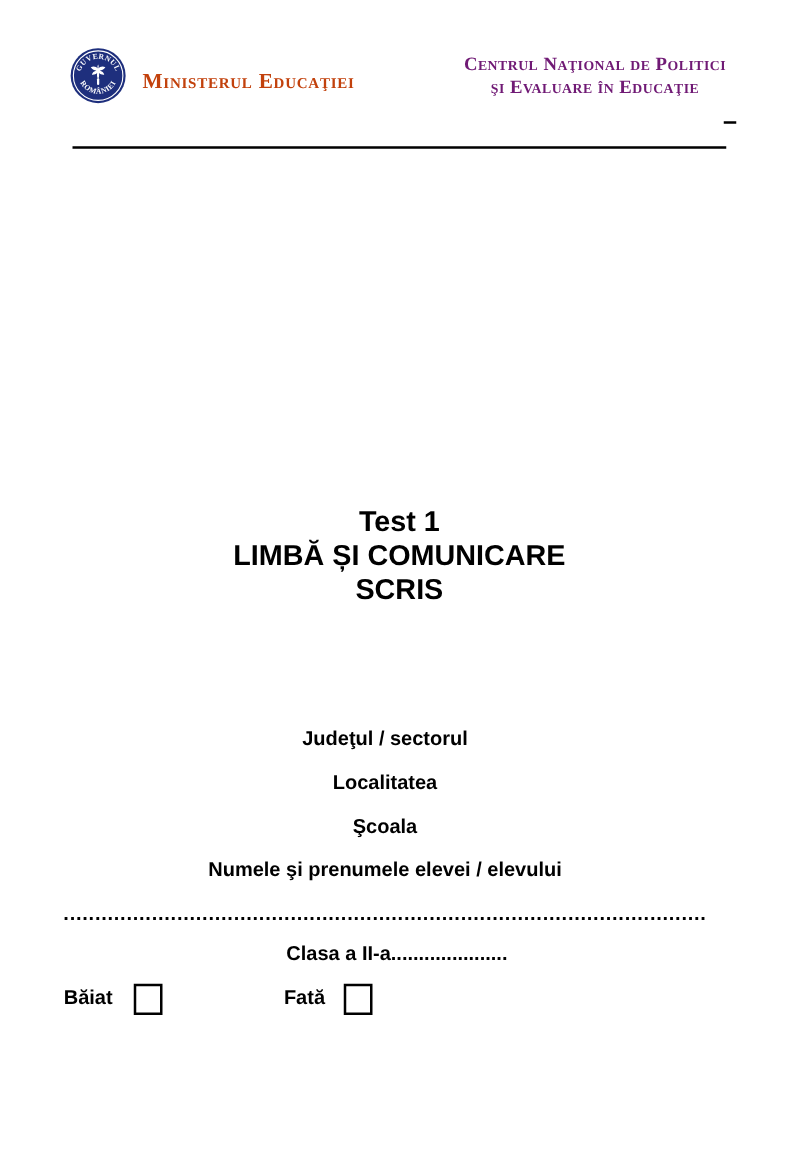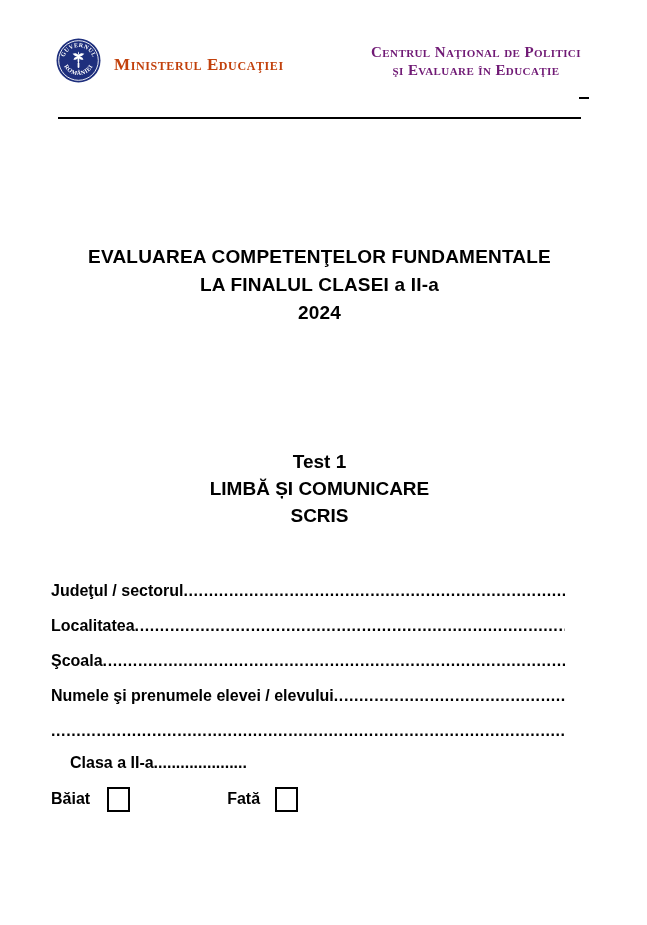--- a/index.html
+++ b/index.html
@@ -55,37 +55,37 @@
     font-size: 19px;
     line-height: 28px;
     letter-spacing: 0.2px;
   }
 
   
   .test-block {
     position: absolute; left: 58px; top: 404px; width: 523px;
     text-align: center;
     font-weight: 700;
-    font-size: 19px;
+    font-size: 23px;
     line-height: 27px;
-    margin-top: 44px;
   }
 
   
   .form-block {
     position: absolute; left: 51px; top: 583px; width: 514px;
     font-weight: 700;
     font-size: 16px;
   }
   .form-row {
     display: flex;
-    align-items: flex-end;
+    align-items: center;
     height: 17px;
     margin-bottom: 18px;
     overflow: hidden;
+    flex-direction: column;
   }
   .form-label { white-space: nowrap; }
   .dots-fill {
     flex: 1;
     overflow: hidden;
     white-space: nowrap;
     letter-spacing: 0.6px;
   }
   .dots-row { margin-top: 5px; margin-bottom: 15px; }
   .class-row { margin-bottom: 0; margin-left: 19px; }
@@ -132,25 +132,20 @@
   <div class="ministry-name">Ministerul Educaţiei</div>
 
   <div class="center-name">
     <div>Centrul Naţional de Politici</div>
     <div>şi Evaluare în Educaţie</div>
   </div>
 
   <div class="corner-dash"></div>
   <div class="header-rule"></div>
 
-  <div class="main-title">
-    <div>EVALUAREA COMPETENŢELOR FUNDAMENTALE</div>
-    <div>LA FINALUL CLASEI a II-a</div>
-    <div>2024</div>
-  </div>
 
   <div class="test-block">
     <div>Test 1</div>
     <div>LIMBĂ ȘI COMUNICARE</div>
     <div>SCRIS</div>
   </div>
 
   <div class="form-block">
 
     <div class="form-row">

